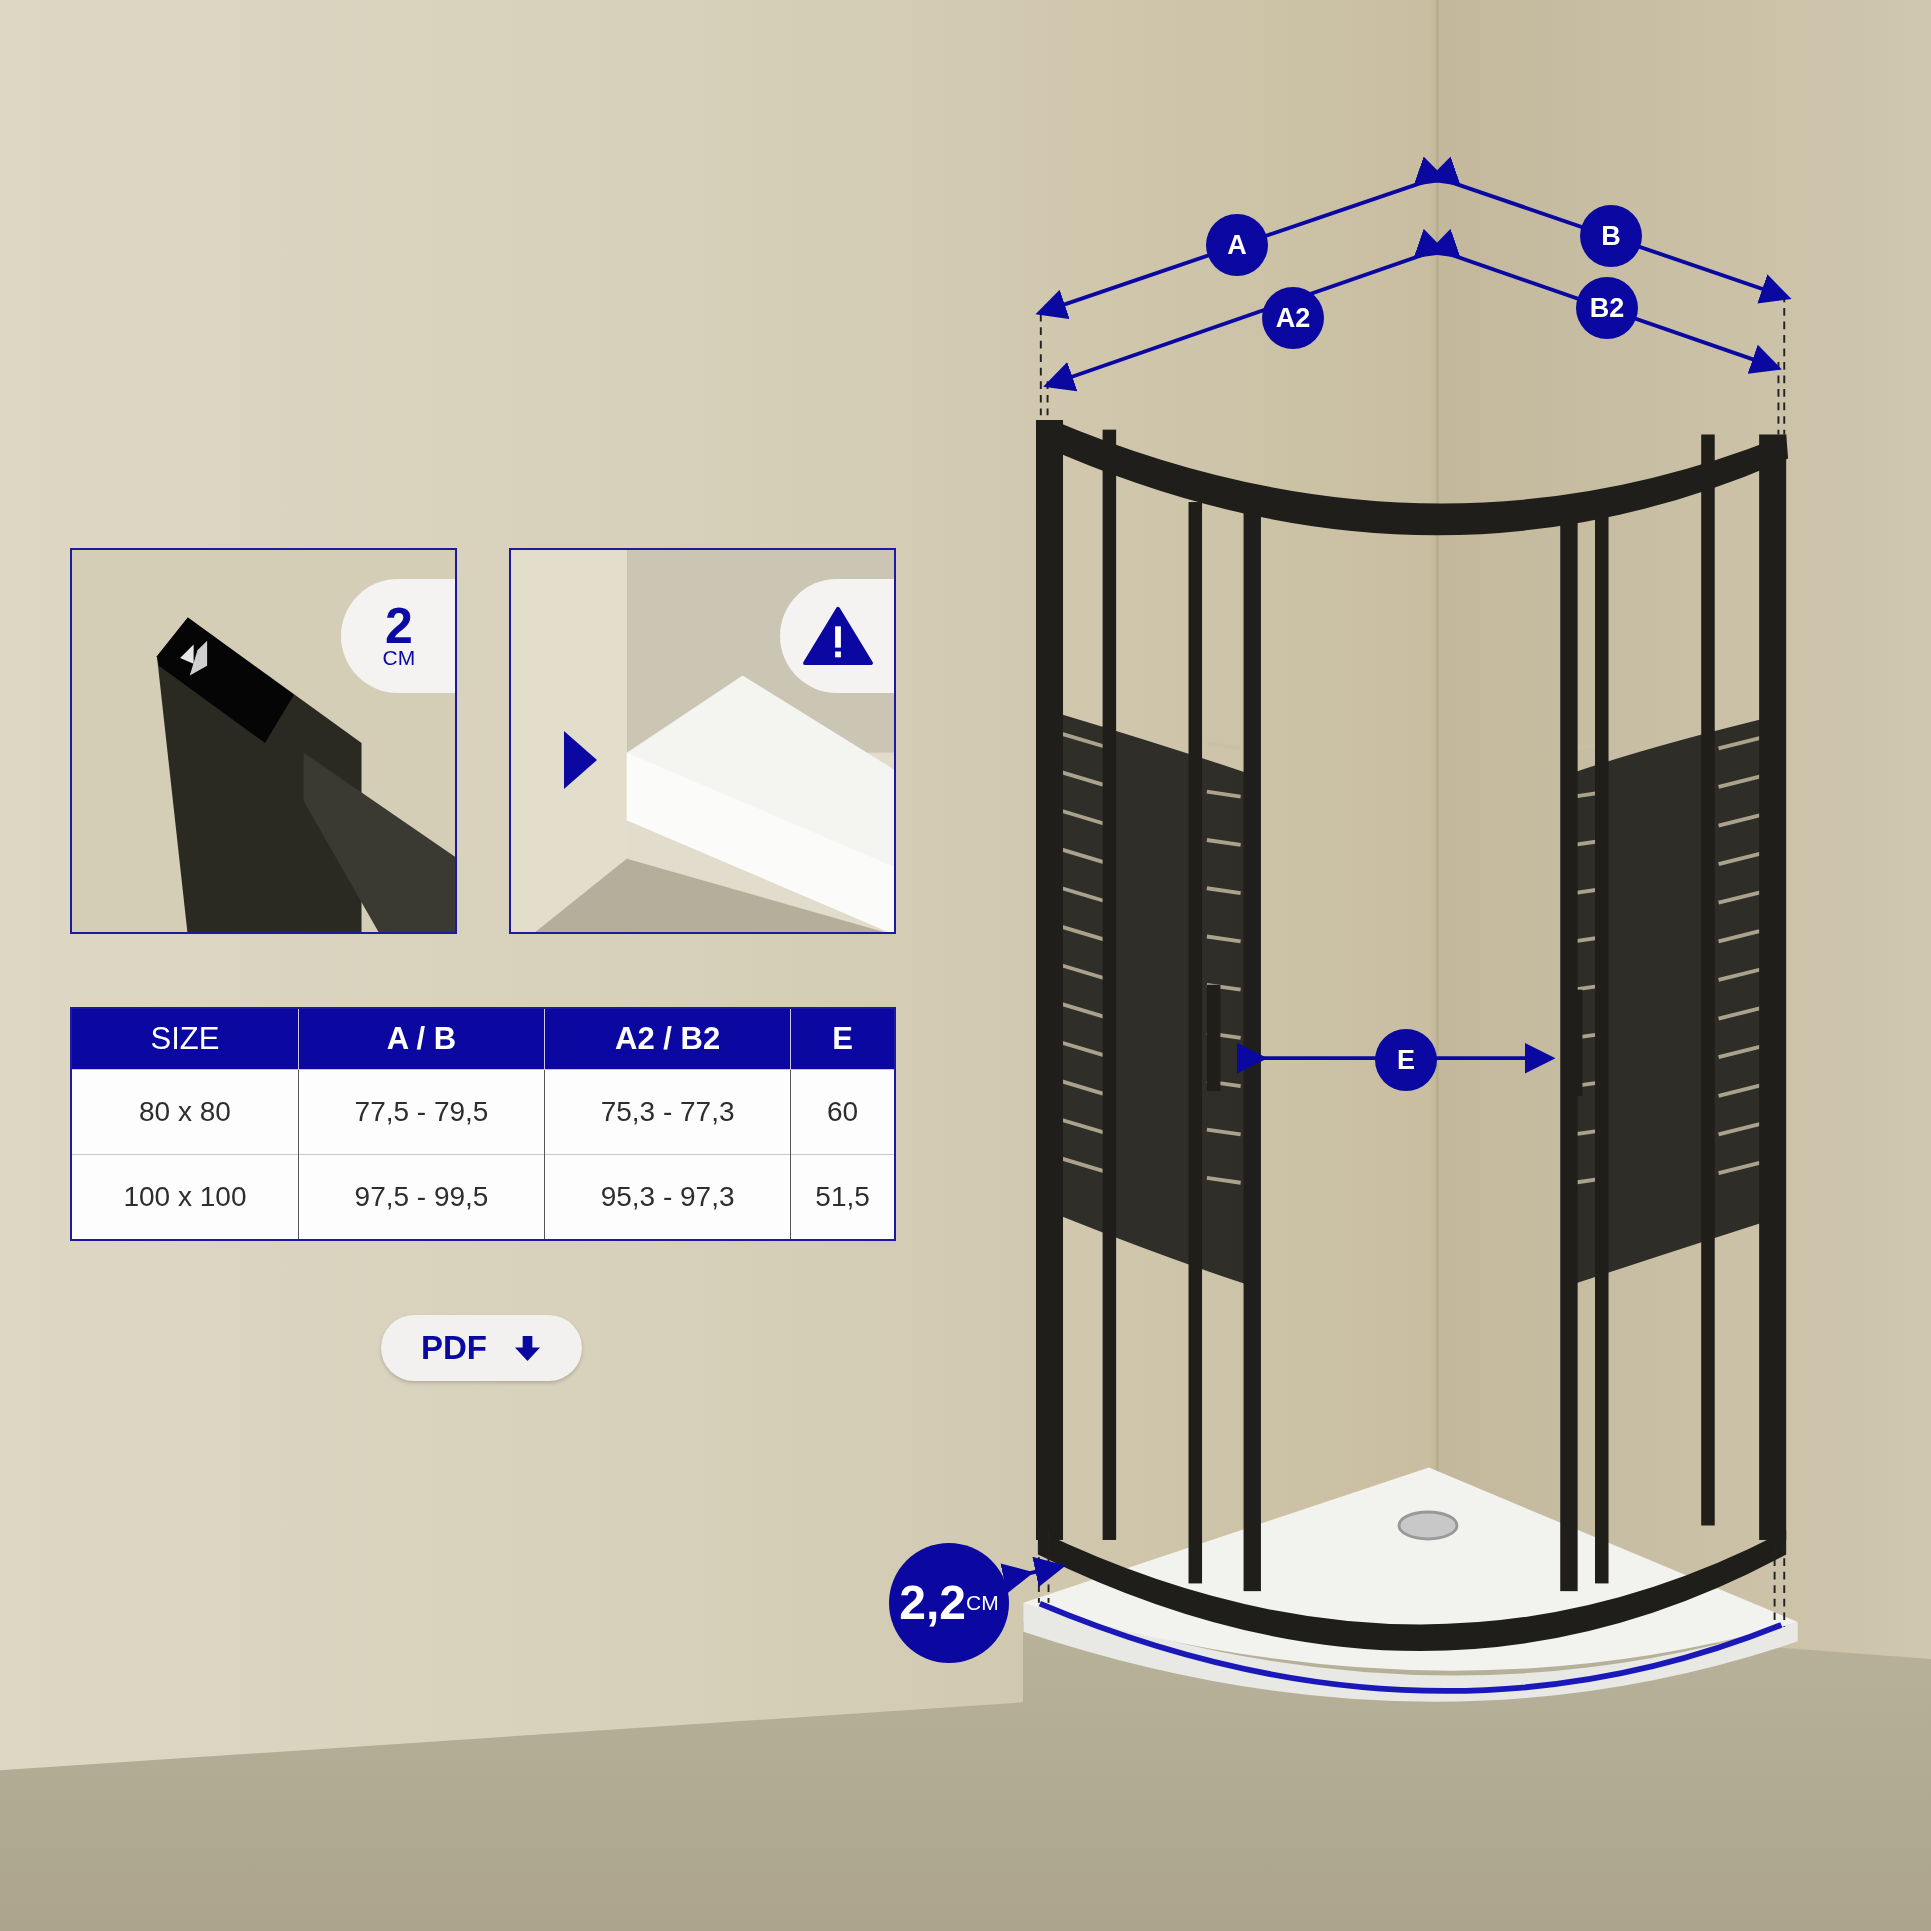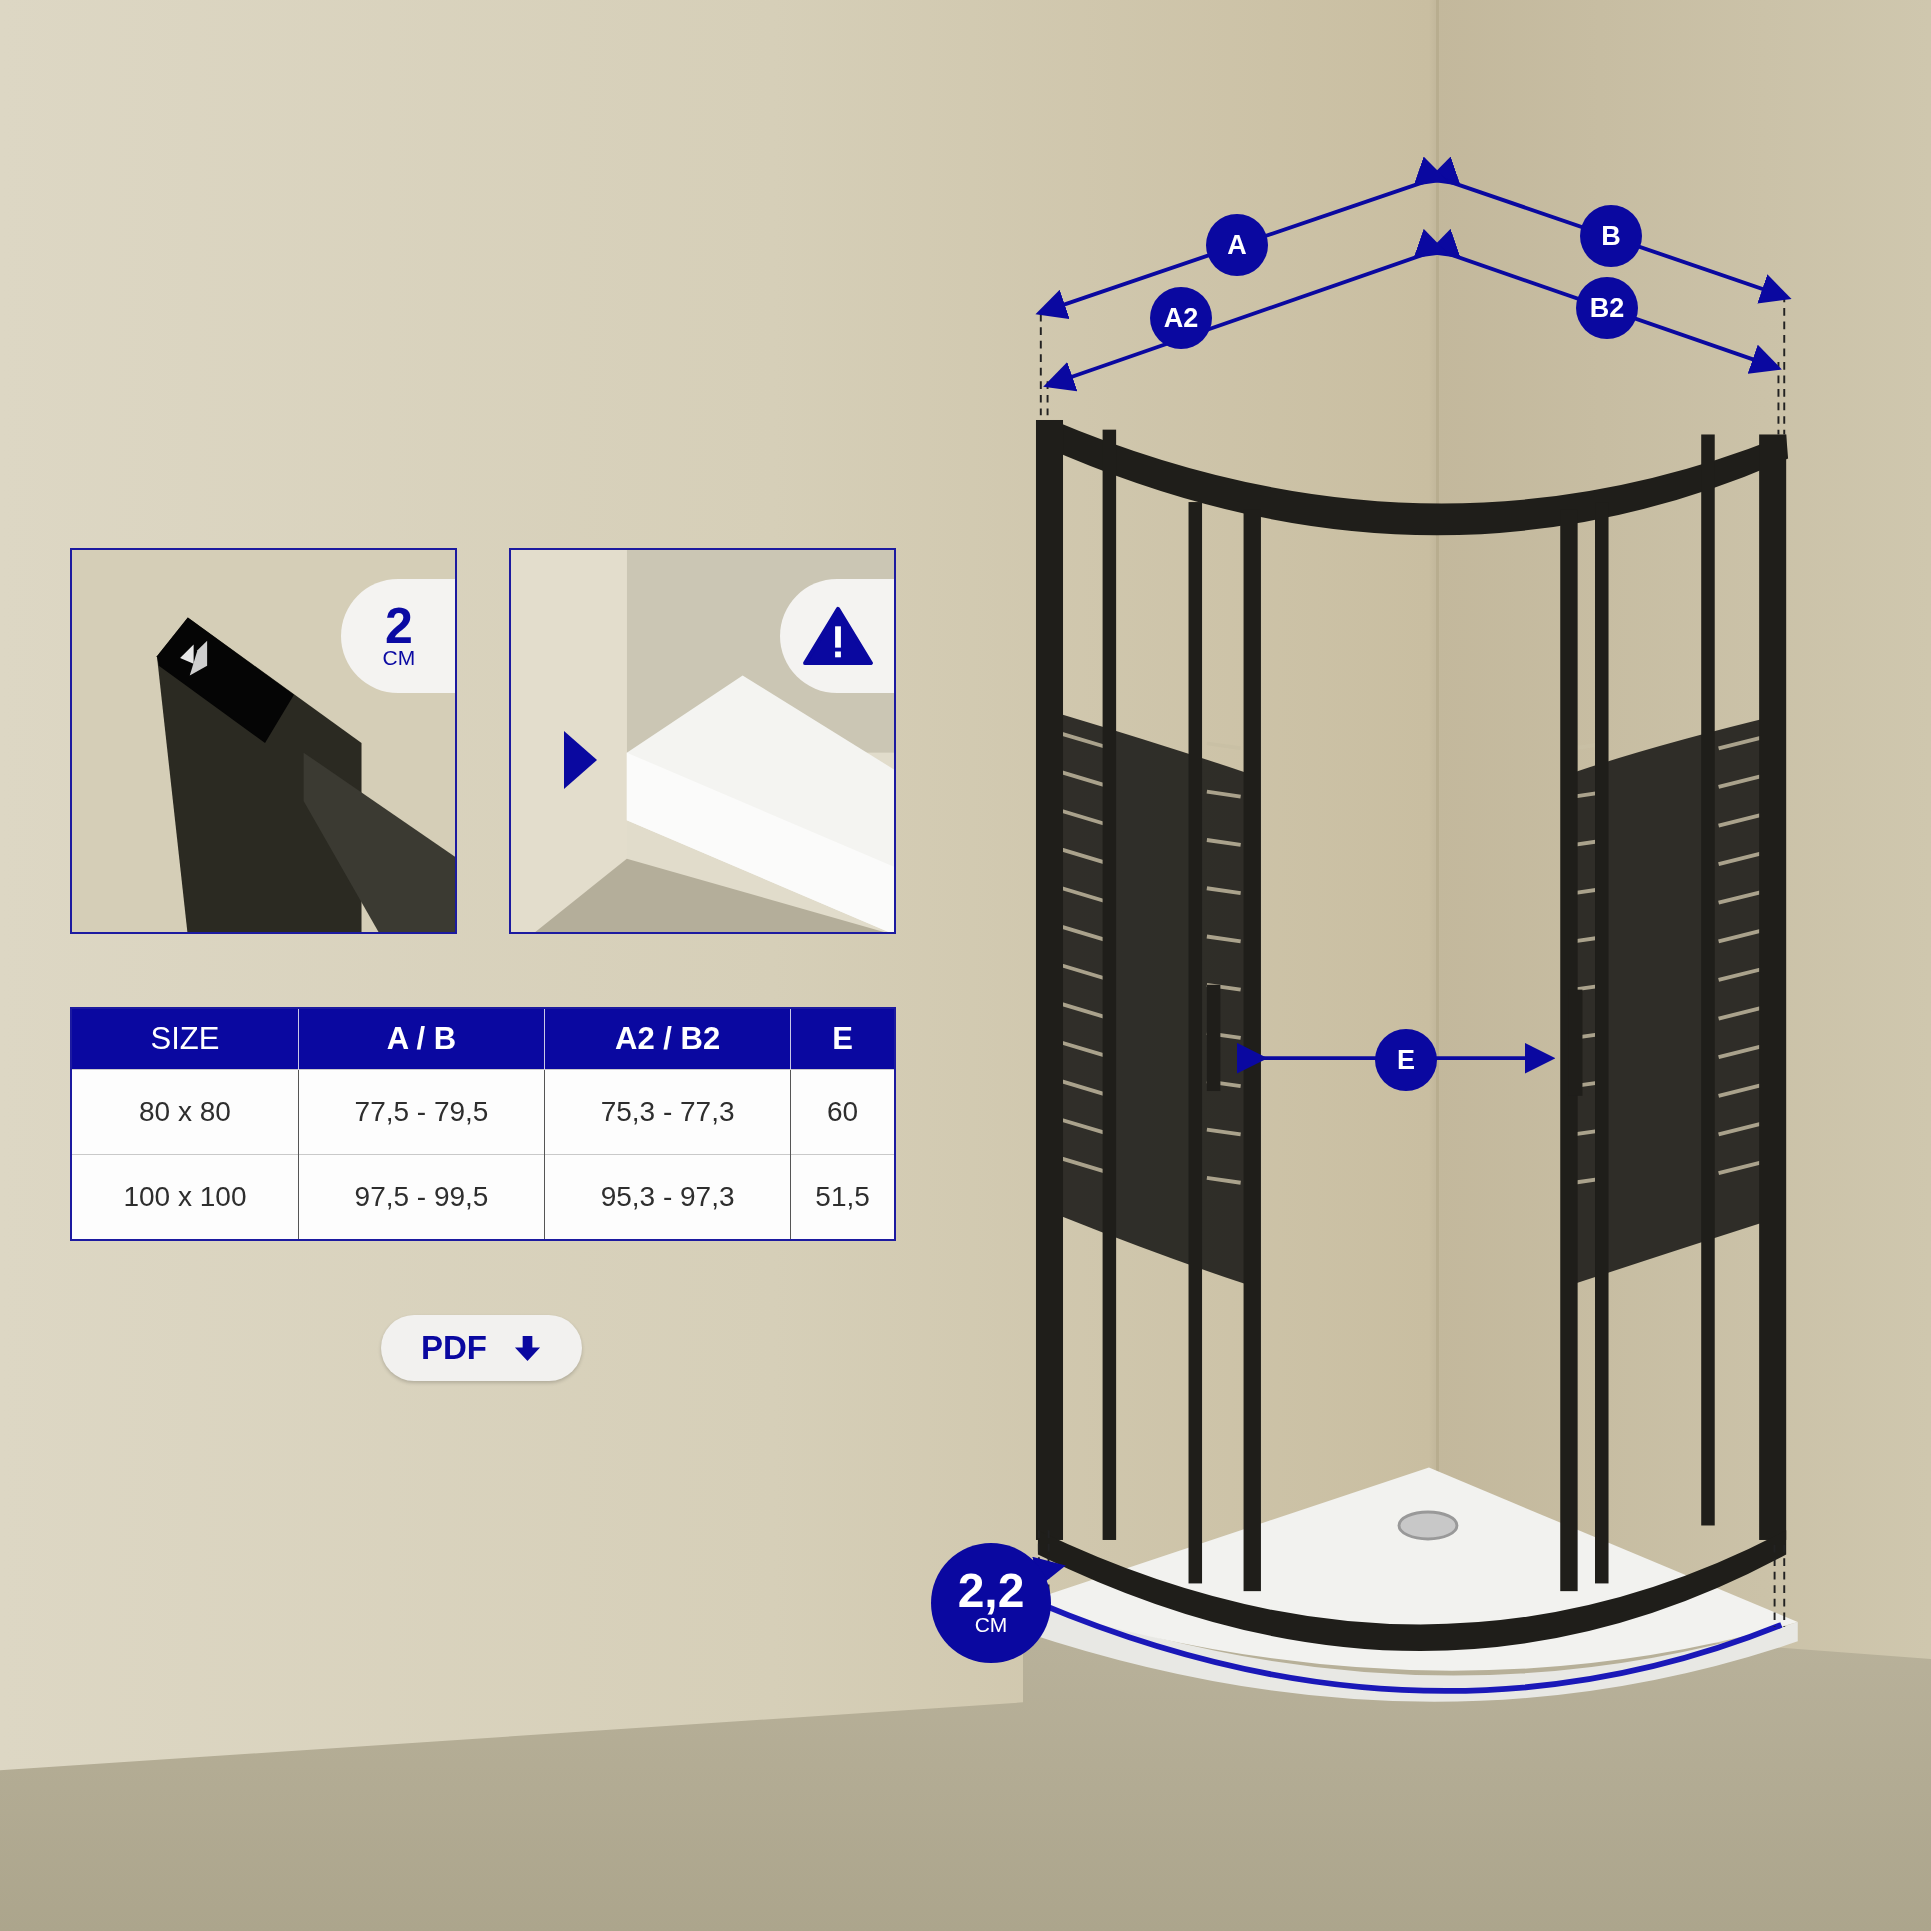--- a/index.html
+++ b/index.html
@@ -26,21 +26,21 @@
   table.sizes td{text-align:center;font-size:28px;color:#2e2e2e;height:56px;
     border-right:1.9px solid #555;border-top:1.9px solid #c9c9c9;}
   table.sizes th:last-child,table.sizes td:last-child{border-right:none;}
   .pdf-btn{position:absolute;left:381px;top:1315px;width:201px;height:66px;border-radius:33px;
     background:#f2f1ef;box-shadow:0 1.9px 3.9px rgba(0,0,0,.18);display:flex;align-items:center;justify-content:center;
     gap:26px;cursor:pointer;}
   .pdf-btn span{color:#0a08a0;font-weight:bold;font-size:33px;}
   .badge{position:absolute;border-radius:50%;background:#0a08a0;color:#fff;display:flex;
     align-items:center;justify-content:center;font-weight:bold;}
   .dim-badge{width:62px;height:62px;font-size:27px;}
-  .cm-badge{left:931px;top:1543px;width:120px;height:120px;flex-direction:column;}
+  .cm-badge{left:889px;top:1543px;width:120px;height:120px;flex-direction:row;}
   .cm-badge .big{font-size:48px;line-height:44px;}
   .cm-badge .small{font-size:21px;font-weight:normal;}
 </style>
 </head>
 <body>
 
 <div class="floor"></div>
 <div class="corner-line"></div>
 
 <svg class="scene" viewBox="0 0 2000 2000">
@@ -138,21 +138,21 @@
     <line x1="1492" y1="185" x2="1848" y2="307"></line>
     <line x1="1485" y1="260" x2="1088" y2="398"></line>
     <line x1="1492" y1="260" x2="1838" y2="380"></line>
     <line x1="1305" y1="1096" x2="1603" y2="1096"></line>
     <line x1="1063" y1="1630" x2="1096" y2="1623"></line>
   </g>
 </svg>
 
 <div class="badge dim-badge" style="left:1206px;top:214px;">A</div>
 <div class="badge dim-badge" style="left:1580px;top:205px;">B</div>
-<div class="badge dim-badge" style="left:1150px;top:287px;">A2</div>
+<div class="badge dim-badge" style="left:1262px;top:287px;">A2</div>
 <div class="badge dim-badge" style="left:1576px;top:277px;">B2</div>
 <div class="badge dim-badge" style="left:1375px;top:1029px;">E</div>
 
 <div class="badge cm-badge">
   <span class="big">2,2</span>
   <span class="small">CM</span>
 </div>
 
 <div class="panel p1">
   <svg width="387" height="386" viewBox="0 0 401 400" style="position:absolute;left:0;top:0;">

